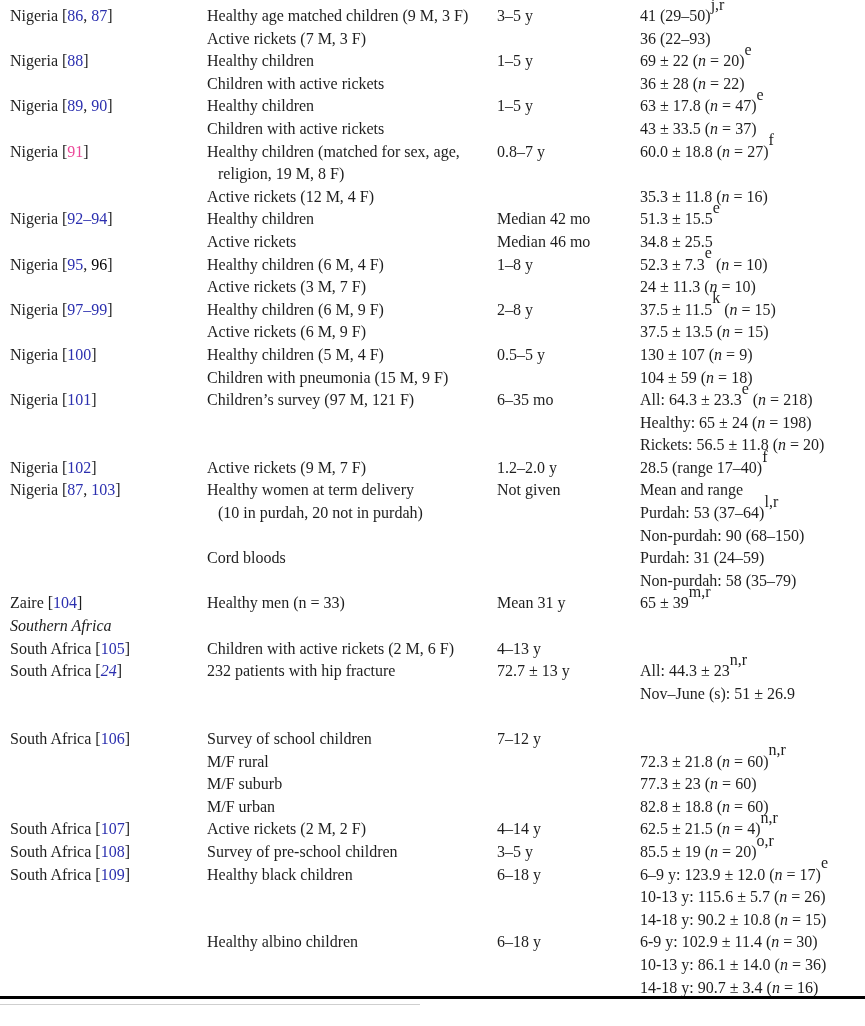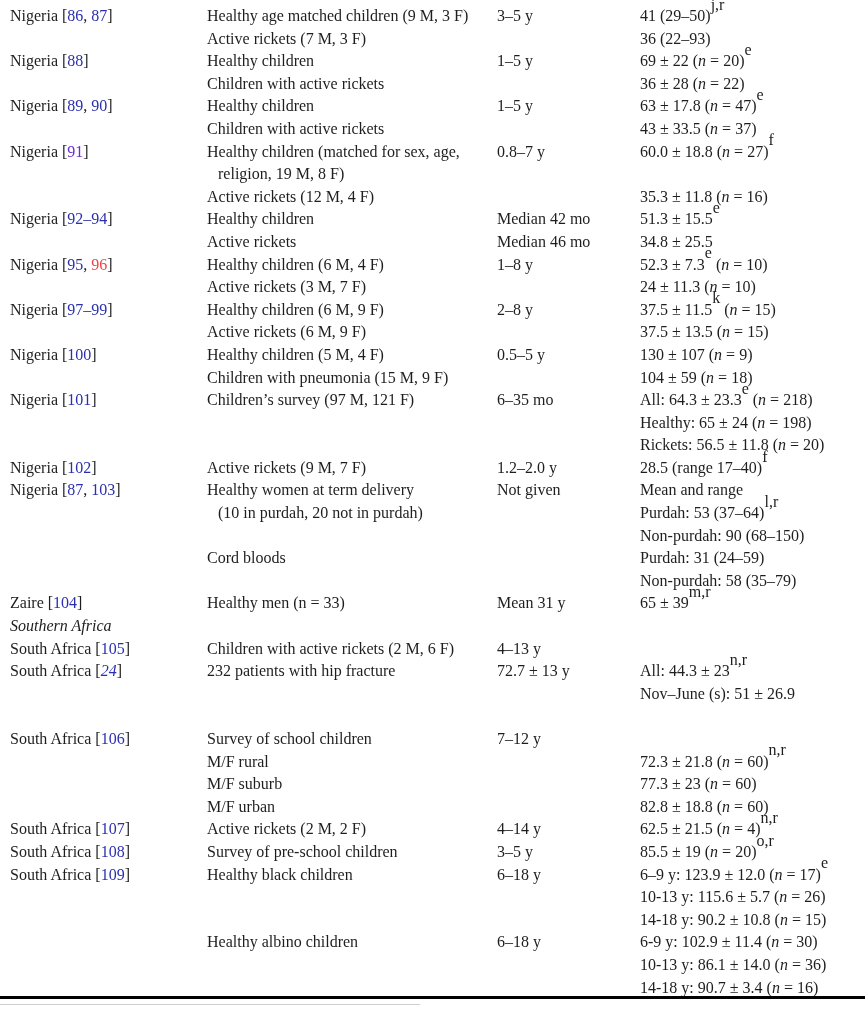--- a/index.html
+++ b/index.html
@@ -79,21 +79,21 @@
         <div class="cell">1–5 y</div>
         <div class="cell">63 ± 17.8 (<i>n</i> = 47)<sup class="sup">e</sup></div>
       </div>
       <div class="line">
         <div class="cell"></div>
         <div class="cell">Children with active rickets</div>
         <div class="cell"></div>
         <div class="cell">43 ± 33.5 (<i>n</i> = 37)</div>
       </div>
       <div class="line">
-        <div class="cell">Nigeria [<span class="ref" style="color: #6d28d9;">91</span>]</div>
+        <div class="cell">Nigeria [<span class="ref" style="color: #ec4899;">91</span>]</div>
         <div class="cell">Healthy children (matched for sex, age,</div>
         <div class="cell">0.8–7 y</div>
         <div class="cell">60.0 ± 18.8 (<i>n</i> = 27)<sup class="sup">f</sup></div>
       </div>
       <div class="line">
         <div class="cell"></div>
         <div class="cell indent">religion, 19 M, 8 F)</div>
         <div class="cell"></div>
         <div class="cell"></div>
       </div>
@@ -109,21 +109,21 @@
         <div class="cell">Median 42 mo</div>
         <div class="cell">51.3 ± 15.5<sup class="sup">e</sup></div>
       </div>
       <div class="line">
         <div class="cell"></div>
         <div class="cell">Active rickets</div>
         <div class="cell">Median 46 mo</div>
         <div class="cell">34.8 ± 25.5</div>
       </div>
       <div class="line">
-        <div class="cell">Nigeria [<span class="ref" style="color: rgb(43, 47, 175);">95</span>, <span class="ref" style="color: #ef4444;">96</span>]</div>
+        <div class="cell">Nigeria [<span class="ref" style="color: rgb(43, 47, 175);">95</span>, <span class="ref" style="color: #000000;">96</span>]</div>
         <div class="cell">Healthy children (6 M, 4 F)</div>
         <div class="cell">1–8 y</div>
         <div class="cell">52.3 ± 7.3<sup class="sup">e</sup> (<i>n</i> = 10)</div>
       </div>
       <div class="line">
         <div class="cell"></div>
         <div class="cell">Active rickets (3 M, 7 F)</div>
         <div class="cell"></div>
         <div class="cell">24 ± 11.3 (<i>n</i> = 10)</div>
       </div>

